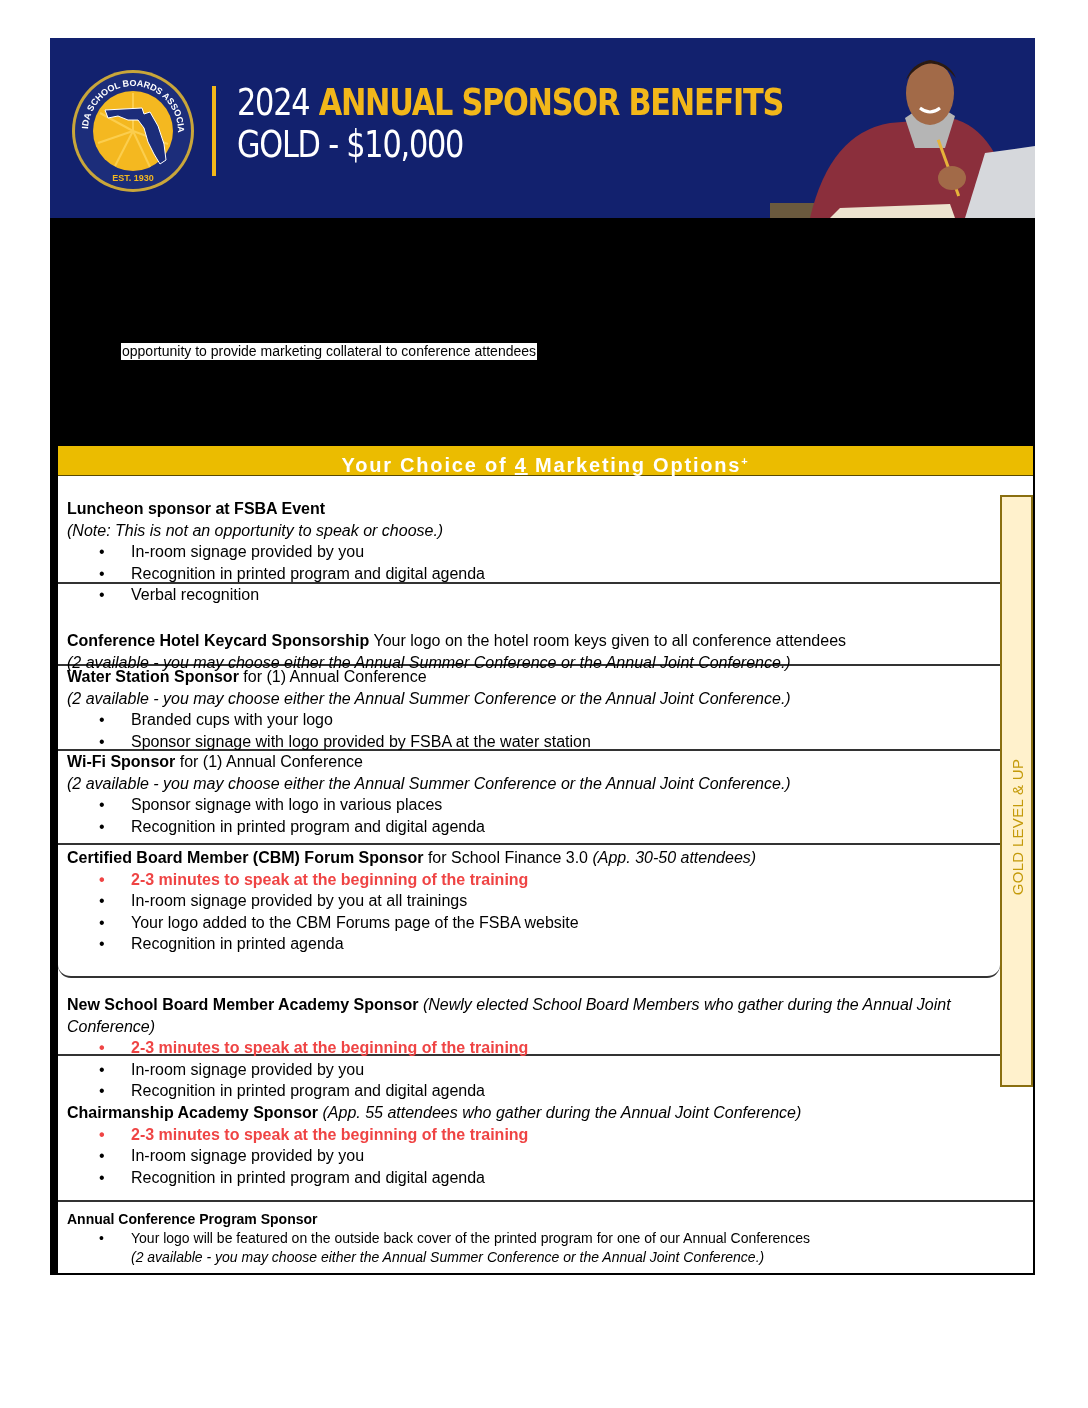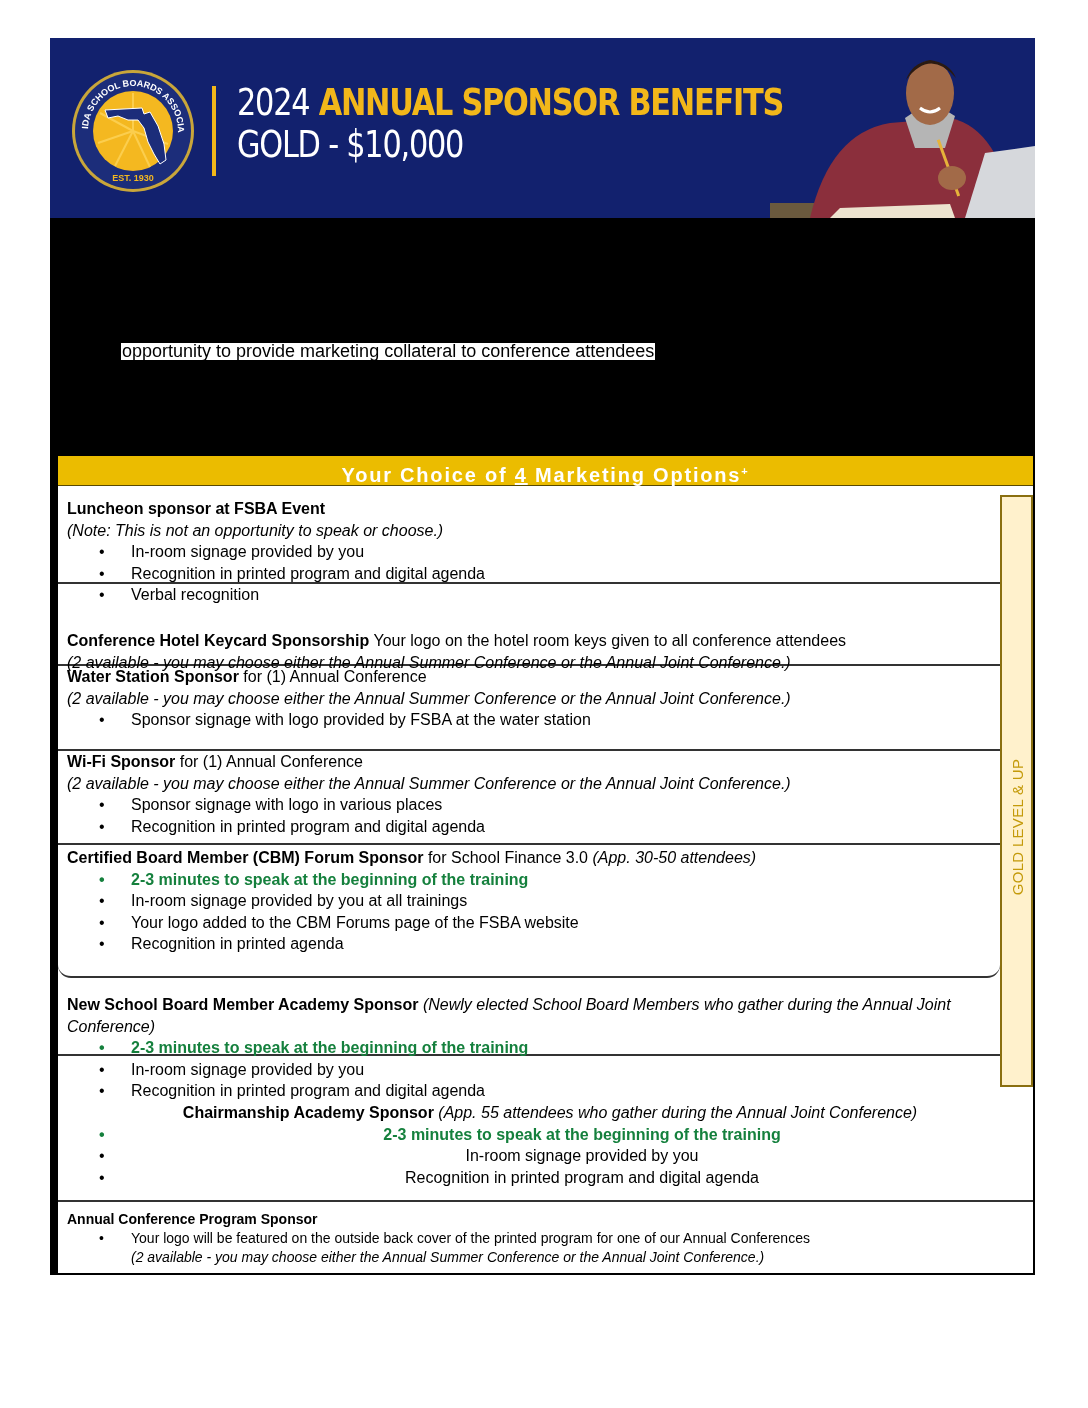--- a/index.html
+++ b/index.html
@@ -13,47 +13,47 @@
   .title { position: absolute; left: 187px; top: 44px; font-family: "DejaVu Sans", sans-serif;
            font-weight: bold; font-size: 37px; line-height: 42px; letter-spacing: -1.5px;
            transform: scaleX(0.82); transform-origin: left top; white-space: nowrap; }
   .title .w { color: #ffffff; font-weight: normal; }
   .title .y { color: #f2b71a; }
   .title .l2 { color: #ffffff; font-weight: normal; }
   .student { position: absolute; left: 720px; top: 0; width: 265px; height: 180px; }
 
   .black { position: absolute; left: 50px; top: 218px; width: 985px; height: 250px; background: #000; }
   .collateral { position: absolute; left: 121px; top: 343px; background: #fff; color: #000;
-                font-size: 18px; line-height: 17px; padding: 0 1px; white-space: nowrap; }
+                font-size: 14px; line-height: 17px; padding: 0 1px; white-space: nowrap; }
 
   .frame { position: absolute; left: 50px; top: 465px; width: 985px; height: 810px;
            border-left: 8px solid #000; border-right: 2px solid #000; border-bottom: 2px solid #000;
            box-sizing: border-box; background: #fff; }
-  .options-header { position: absolute; left: 58px; top: 456px; width: 975px; height: 30px;
+  .options-header { position: absolute; left: 58px; top: 446px; width: 975px; height: 30px;
                     background: #ebbc00; color: #fff; text-align: center; font-weight: bold;
                     font-size: 20px; line-height: 31px; letter-spacing: 1.8px;
                     border-bottom: 1px solid #5a4a00; box-sizing: border-box; }
   .options-header u { text-decoration: underline; }
   .options-header sup { font-size: 11px; vertical-align: 7px; }
 
   .side-tab { position: absolute; left: 1000px; top: 495px; width: 33px; height: 592px;
               background: #fff1cc; border: 2px solid #8a6f10; box-sizing: border-box; }
   .side-tab span { position: absolute; left: 50%; top: 330px; transform: translate(-50%,-50%) rotate(-90deg);
                    white-space: nowrap; color: #c49a0a; font-size: 15px; letter-spacing: 0.3px; }
 
   .sec { position: absolute; left: 58px; border-bottom: 2px solid #333; box-sizing: border-box;
          font-size: 16px; line-height: 21.5px; padding-left: 9px; }
   .sec.narrow { width: 942px; }
   .sec.wide { width: 975px; }
   .sec b { font-weight: bold; }
   .sec i { font-style: italic; }
   .sec ul { margin: 0; padding: 0; list-style: none; }
   .sec li { position: relative; padding-left: 64px; }
   .sec li::before { content: "\2022"; position: absolute; left: 32px; top: 0; }
-  .sec li.hl { color: #15803d; font-weight: bold; }
+  .sec li.hl { color: #ef4444; font-weight: bold; }
   .sec.small { font-size: 14px; line-height: 19px; }
   .sec.small li { padding-left: 64px; }
   .sec.small .sub { padding-left: 64px; font-style: italic; }
 </style>
 </head>
 <body>
 
 <div class="banner">
   <svg class="logo" viewBox="0 0 126 126">
     <circle cx="63" cy="63" r="61" fill="#c9a63a"></circle>
@@ -120,20 +120,21 @@
 
 <div class="sec narrow" style="top:610px;height:56px;padding-top:20px;">
   <div><b>Conference Hotel Keycard Sponsorship</b><span> Your logo on the hotel room keys given to all conference attendees</span></div>
   <div><i>(2 available - you may choose either the Annual Summer Conference or the Annual Joint Conference.)</i></div>
 </div>
 
 <div class="sec narrow" style="top:666px;height:85px;padding-top:0px;">
   <div><b>Water Station Sponsor</b><span> for (1) Annual Conference</span></div>
   <div><i>(2 available - you may choose either the Annual Summer Conference or the Annual Joint Conference.)</i></div>
   <ul>
+    <li>Branded cups with your logo</li>
     <li>Sponsor signage with logo provided by FSBA at the water station</li>
   </ul>
 </div>
 
 <div class="sec narrow" style="top:751px;height:94px;padding-top:0px;">
   <div><b>Wi-Fi Sponsor</b><span> for (1) Annual Conference</span></div>
   <div><i>(2 available - you may choose either the Annual Summer Conference or the Annual Joint Conference.)</i></div>
   <ul>
     <li>Sponsor signage with logo in various places</li>
     <li>Recognition in printed program and digital agenda</li>
@@ -152,21 +153,21 @@
 
 <div class="sec narrow" style="top:978px;height:78px;padding-top:16px;">
   <div style="padding-right:40px;"><b>New School Board Member Academy Sponsor</b><i> (Newly elected School Board Members who gather during the Annual Joint Conference)</i></div>
   <ul>
     <li class="hl">2-3 minutes to speak at the beginning of the training</li>
     <li>In-room signage provided by you</li>
     <li>Recognition in printed program and digital agenda</li>
   </ul>
 </div>
 
-<div class="sec wide" style="top:1089px;height:113px;padding-top:13px;text-align:center;">
+<div class="sec wide" style="top:1089px;height:113px;padding-top:13px;">
   <div><b>Chairmanship Academy Sponsor</b><i> (App. 55 attendees who gather during the Annual Joint Conference)</i></div>
   <ul>
     <li class="hl">2-3 minutes to speak at the beginning of the training</li>
     <li>In-room signage provided by you</li>
     <li>Recognition in printed program and digital agenda</li>
   </ul>
 </div>
 
 <div class="sec wide small" style="top:1202px;height:71px;padding-top:8px;border-bottom:none;">
   <div><b>Annual Conference Program Sponsor</b></div>

